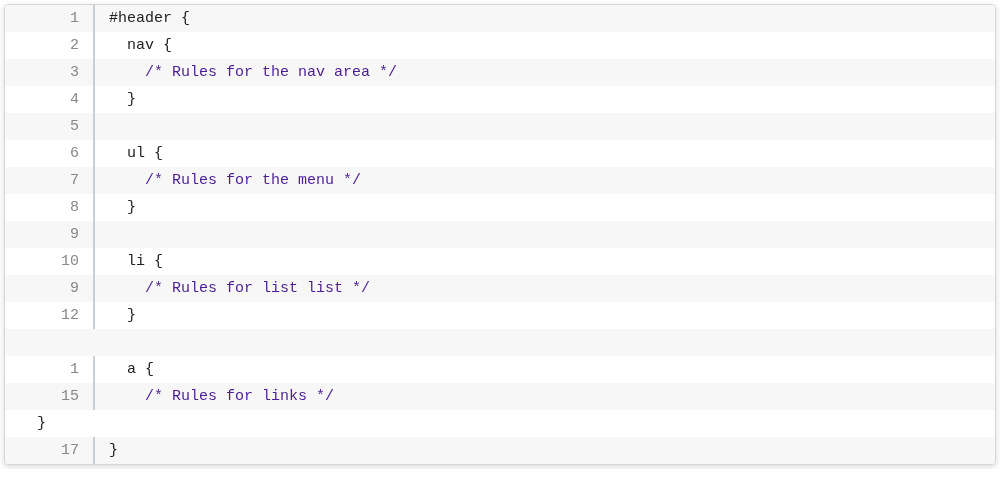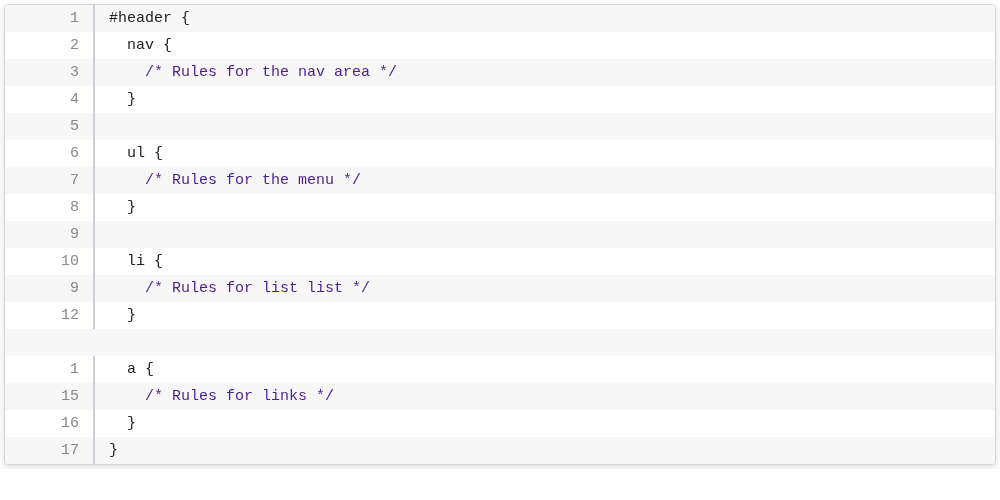--- a/index.html
+++ b/index.html
@@ -105,20 +105,19 @@
     </div>
     <div class="code-row">
       <div class="gutter">1</div>
       <div class="code indent-1"><span class="tok-selector">a </span><span class="tok-punct">{</span></div>
     </div>
     <div class="code-row">
       <div class="gutter">15</div>
       <div class="code indent-2"><span class="tok-comment">/* Rules for links */</span></div>
     </div>
     <div class="code-row">
-      <div class="gutter">16</div>
       <div class="code indent-1"><span class="tok-punct">}</span></div>
     </div>
     <div class="code-row">
       <div class="gutter">17</div>
       <div class="code"><span class="tok-punct">}</span></div>
     </div>
   </div>
 
 </body></html>

